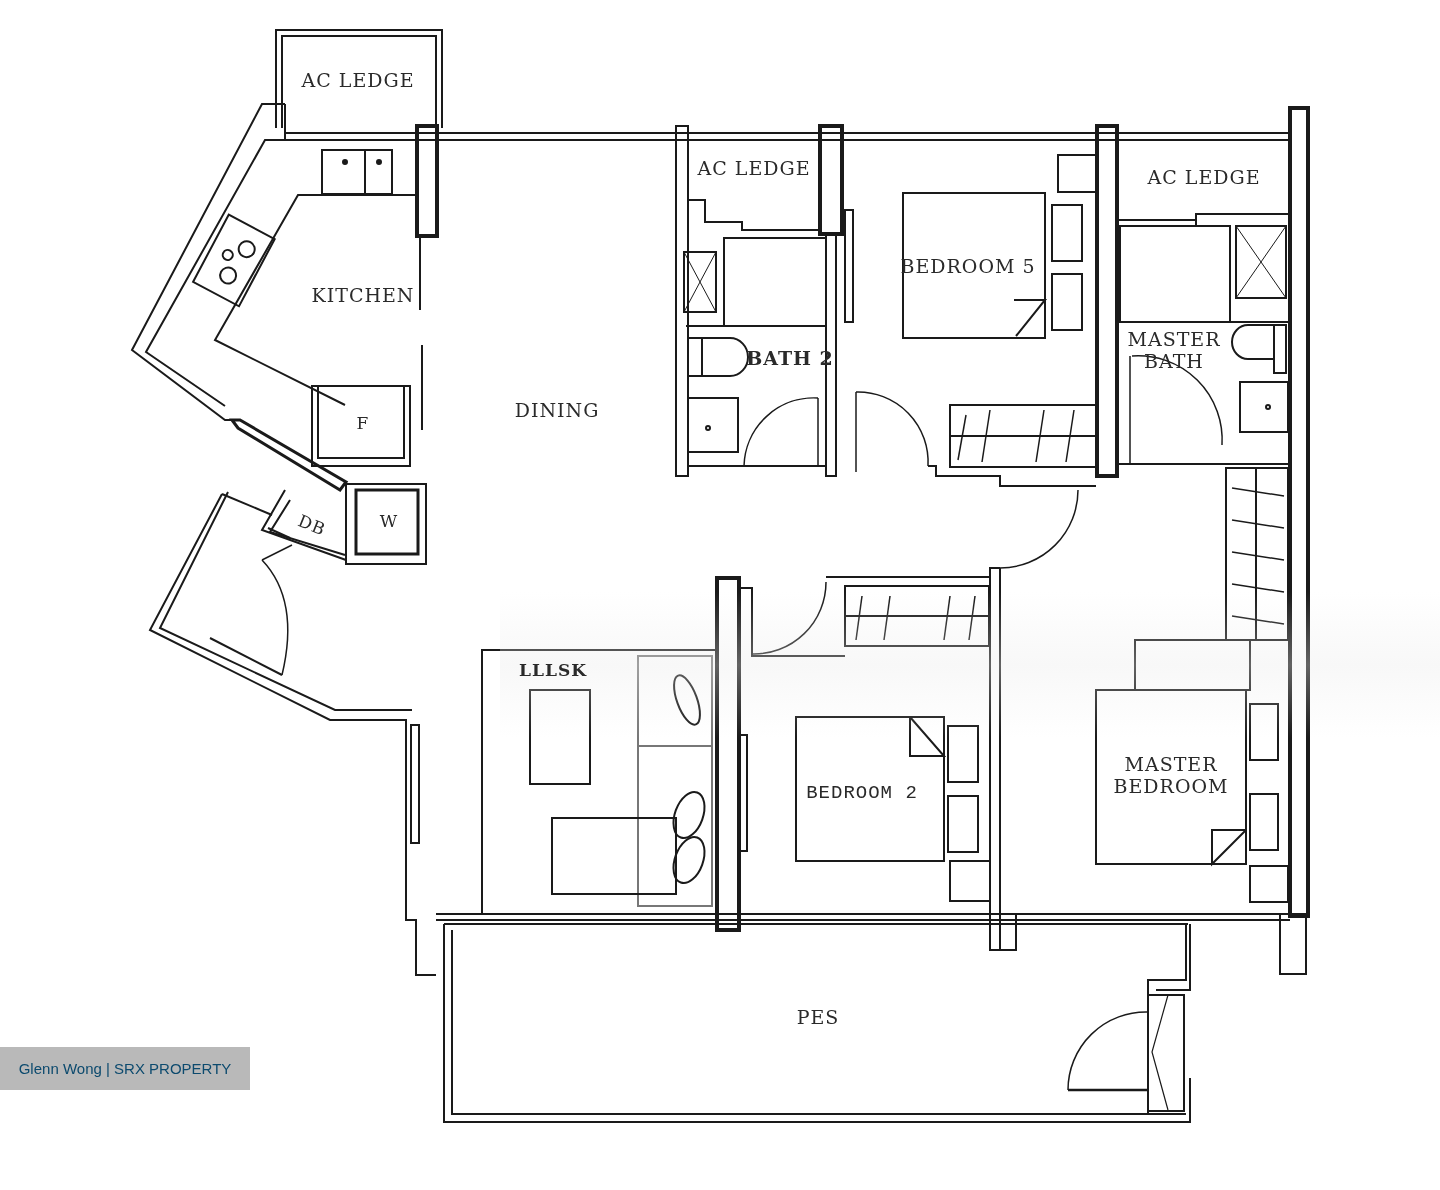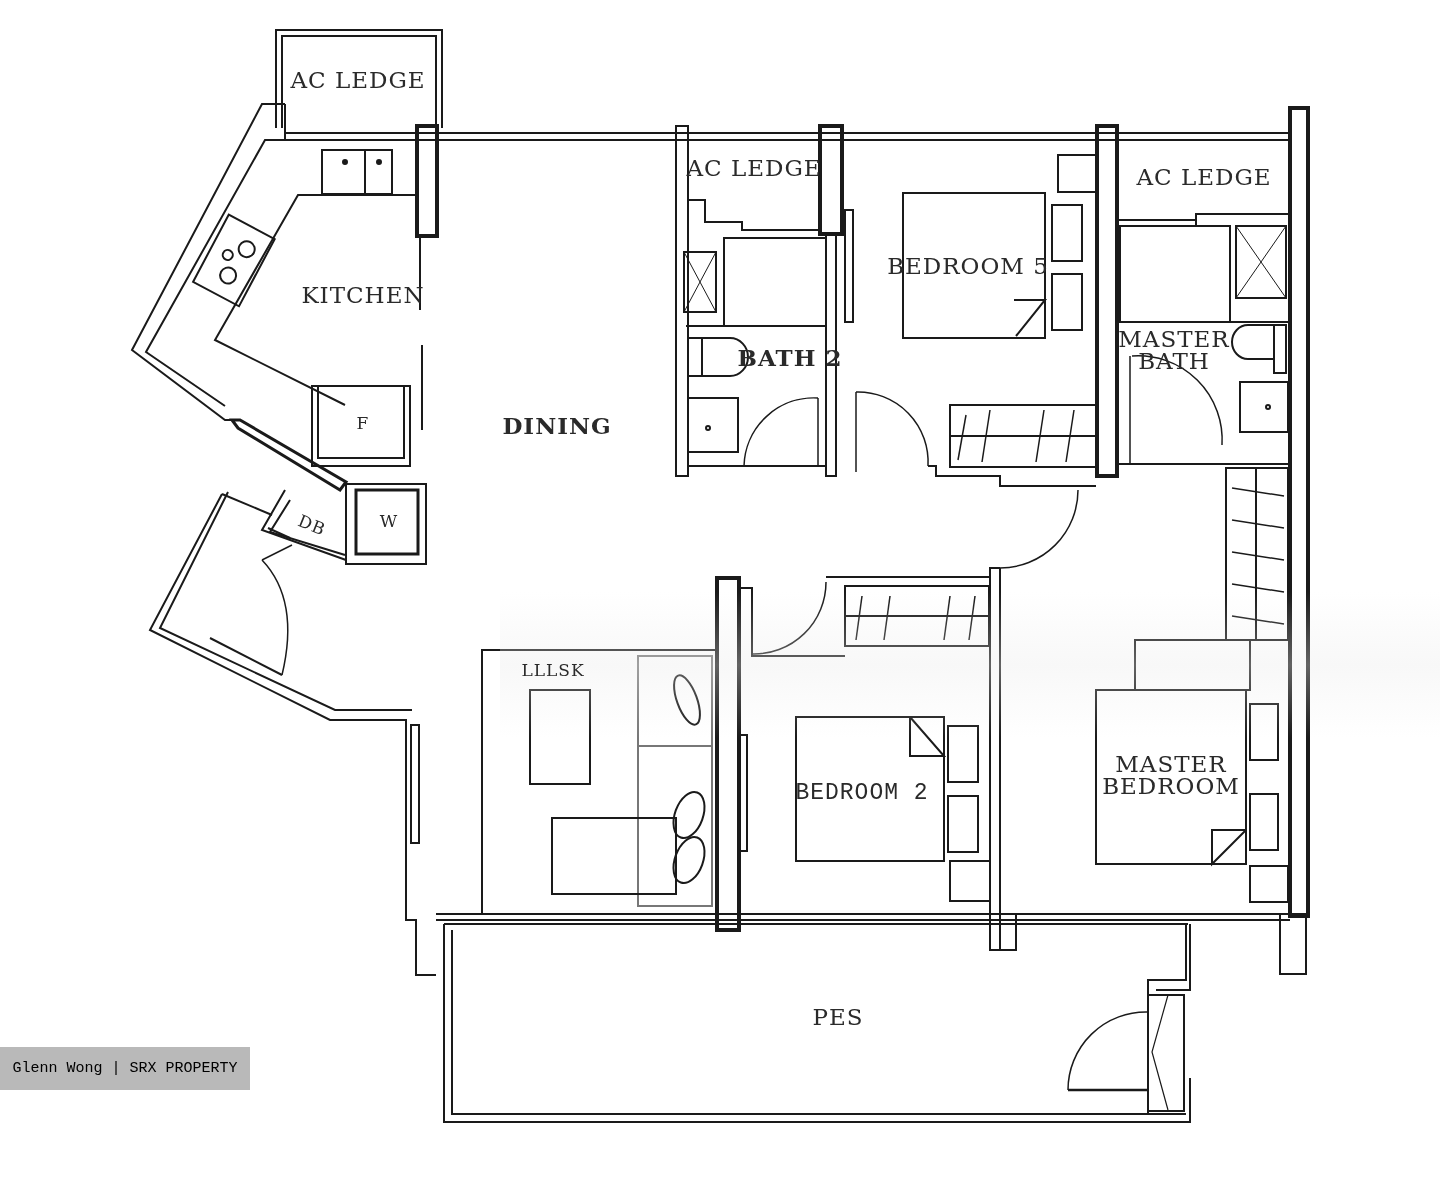--- a/index.html
+++ b/index.html
@@ -1,36 +1,36 @@
 <!DOCTYPE html>
 <html><head>
 <meta charset="utf-8">
 <style>
   html, body { margin: 0; padding: 0; background: #ffffff; }
   body { width: 1440px; height: 1190px; position: relative; overflow: hidden; }
   #plan { position: absolute; left: 0; top: 0; width: 1440px; height: 1190px; }
   .room-label {
     position: absolute;
     font-family: "DejaVu Serif", "Liberation Serif", serif;
-    font-size: 23px;
+    font-size: 19px;
     letter-spacing: 1px;
     color: #2a2a2a;
     text-align: center;
     line-height: 22px;
     white-space: pre-line;
     transform: translate(-50%, -50%);
   }
   .small-label { font-size: 17px; }
   .watermark {
     position: absolute;
     left: 0; top: 1047px;
     width: 250px; height: 43px;
     background: #b9b9b9;
-    color: #000000;
-    font-family: Liberation Mono, monospace;
+    color: #0c4a6e;
+    font-family: Liberation Sans, sans-serif;
     font-size: 15px;
     line-height: 43px;
     text-align: center;
   }
   .blur-strip {
     position: absolute;
     left: 500px; top: 592px; width: 940px; height: 146px;
     background: linear-gradient(to bottom, rgba(240,240,240,0) 0%, rgba(235,235,235,0.35) 50%, rgba(240,240,240,0) 100%);
     pointer-events: none;
   }
@@ -252,29 +252,29 @@
     <polyline points="1168,995 1152,1052 1168,1110" stroke-width="1.2"></polyline>
   </g>
   <path d="M1148,1012 A78,78 0 0 0 1068,1090" stroke-width="1.5"></path>
   <line x1="1068" y1="1090" x2="1148" y2="1090" stroke-width="2.5"></line>
 </svg>
 
 <div class="blur-strip"></div>
 
 <div class="room-label" style="left:358px;top:80px;">AC LEDGE</div>
 <div class="room-label" style="left:343px;top:295px;margin-left:20px;">KITCHEN</div>
-<div class="room-label" style="left:557px;top:426px;font-weight:bold;">DINING</div>
+<div class="room-label" style="left:557px;top:410px;">DINING</div>
 <div class="room-label" style="left:754px;top:168px;">AC LEDGE</div>
 <div class="room-label" style="left:790px;top:358px;font-weight:bold;">BATH 2</div>
 <div class="room-label" style="left:968px;top:266px;">BEDROOM 5</div>
 <div class="room-label" style="left:1204px;top:177px;">AC LEDGE</div>
 <div class="room-label" style="left:1174px;top:350px;">MASTER
 BATH</div>
 <div class="room-label small-label" style="left:363px;top:423px;">F</div>
 <div class="room-label small-label" style="left:389px;top:521px;">W</div>
 <div class="room-label small-label" style="left:312px;top:525px;transform:translate(-50%,-50%) rotate(22deg);">DB</div>
-<div class="room-label small-label" style="left:553px;top:670px;">LLLSK</div>
+<div class="room-label small-label" style="left:553px;top:670px;font-weight:bold;">LLLSK</div>
 <div class="room-label" style="left:862px;top:793px;font-family:Liberation Mono, monospace;">BEDROOM 2</div>
 <div class="room-label" style="left:1171px;top:775px;">MASTER
 BEDROOM</div>
-<div class="room-label" style="left:818px;top:1017px;margin-left:20px;">PES</div>
+<div class="room-label" style="left:818px;top:1017px;">PES</div>
 
 <div class="watermark">Glenn Wong | SRX PROPERTY</div>
 
 </body></html>

